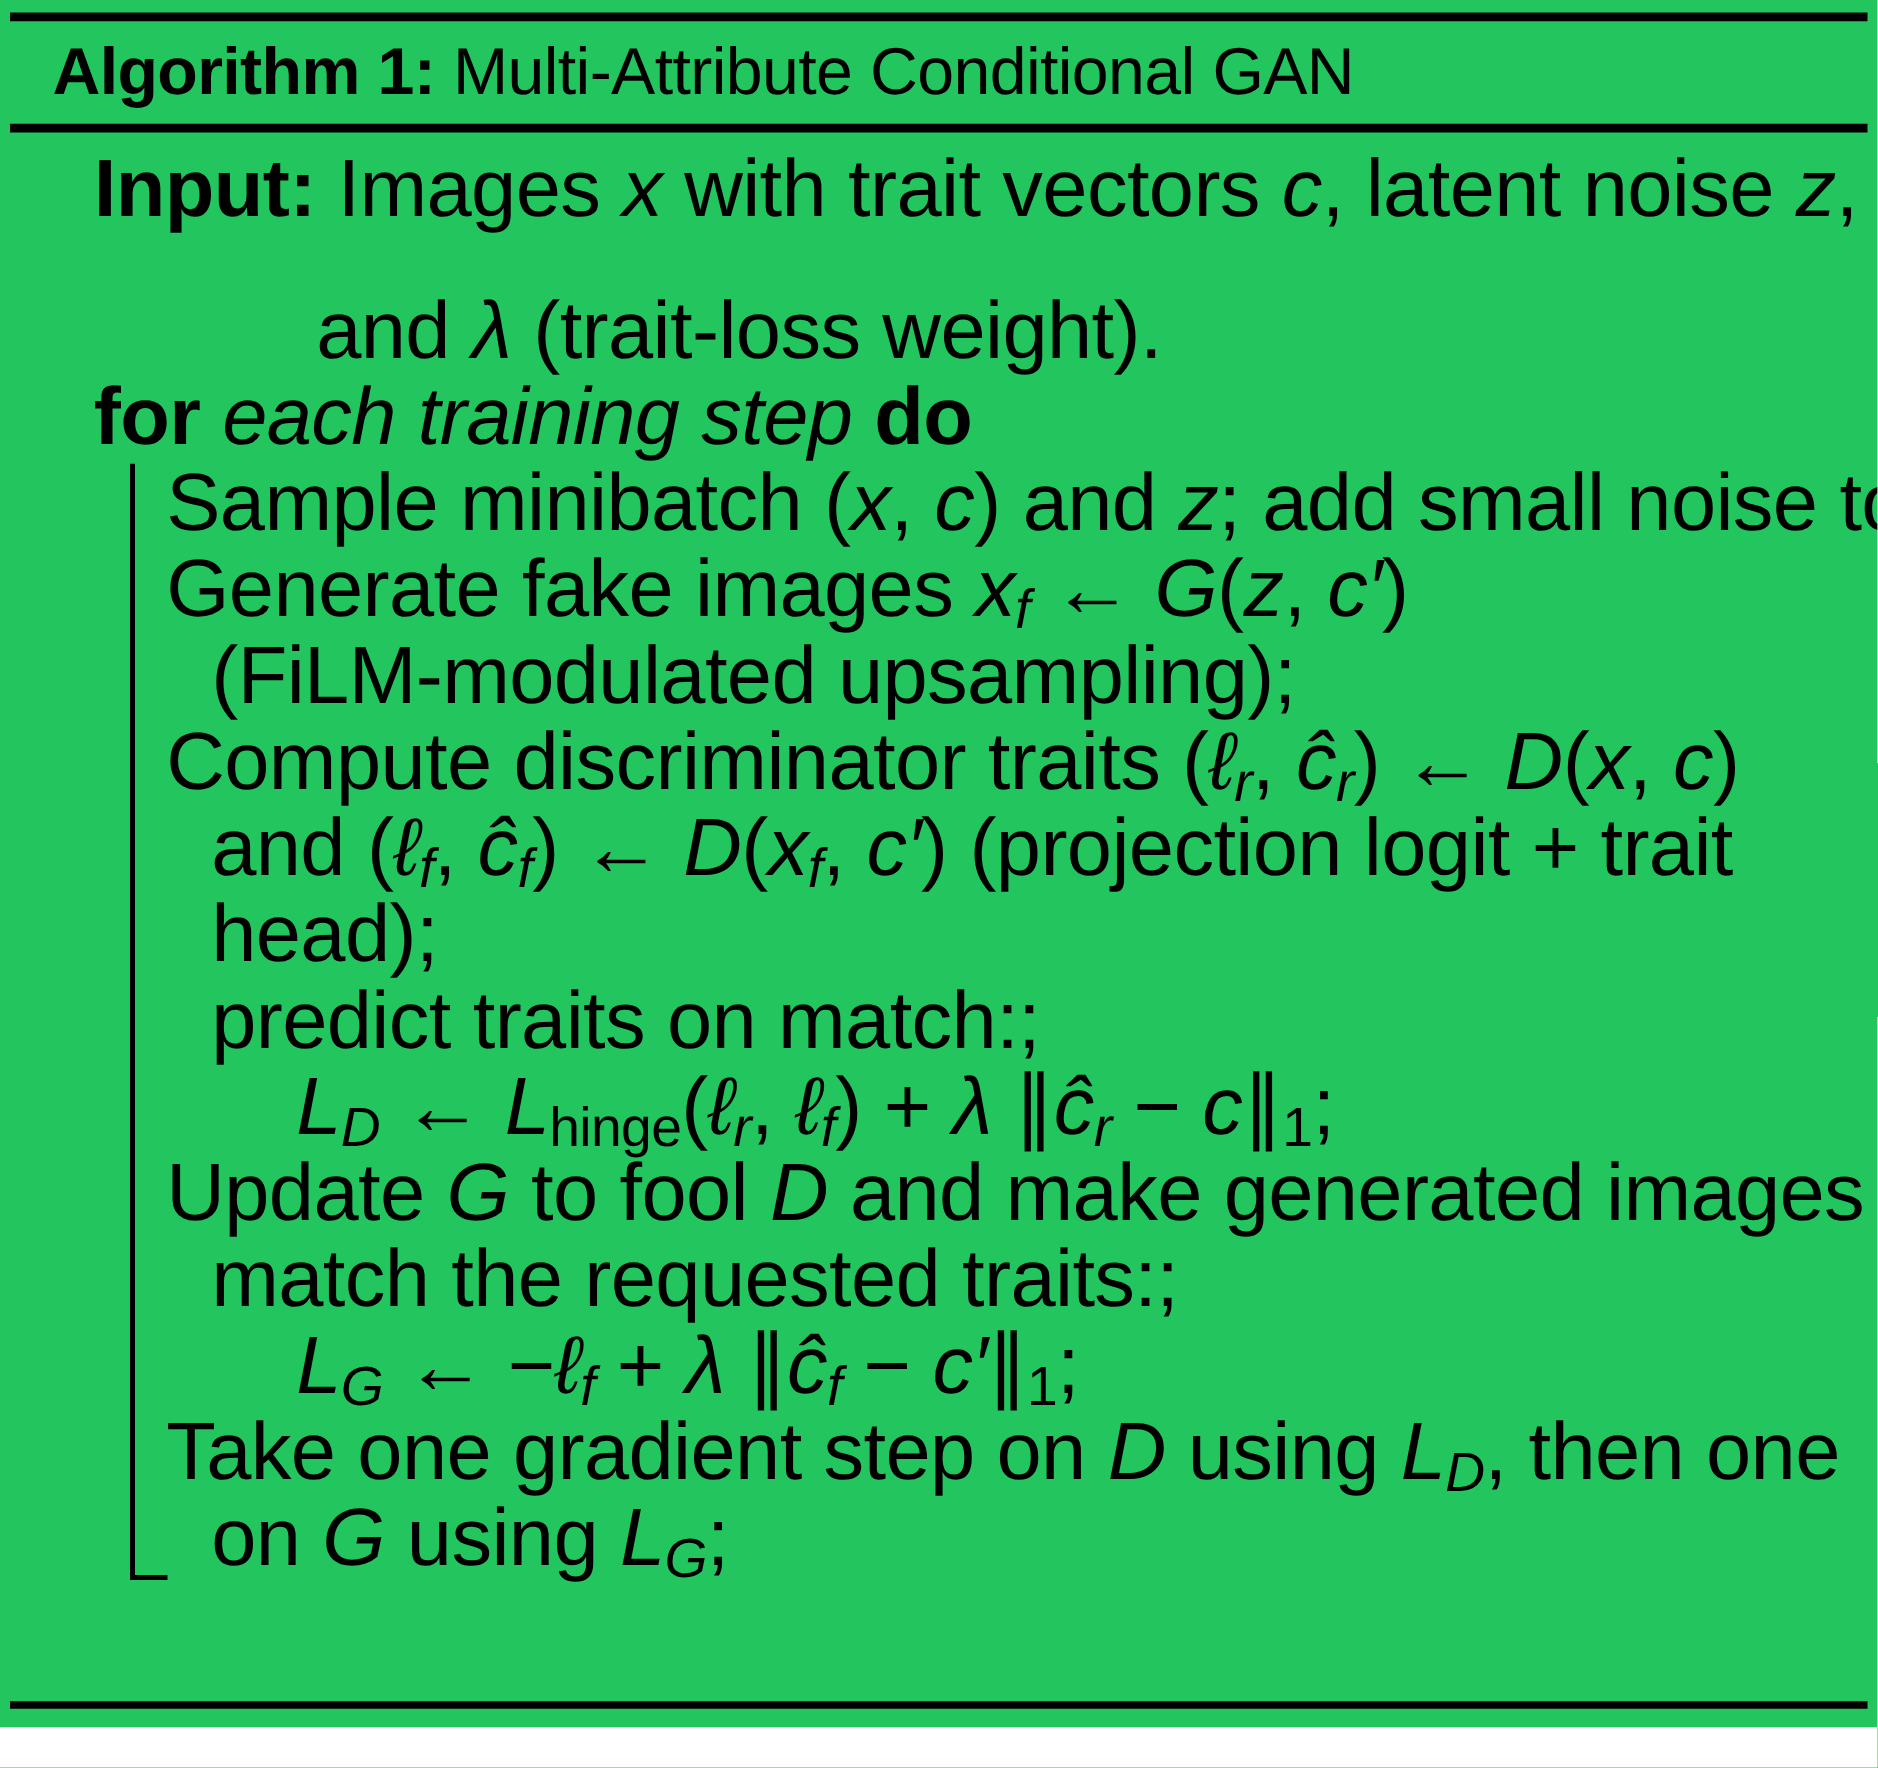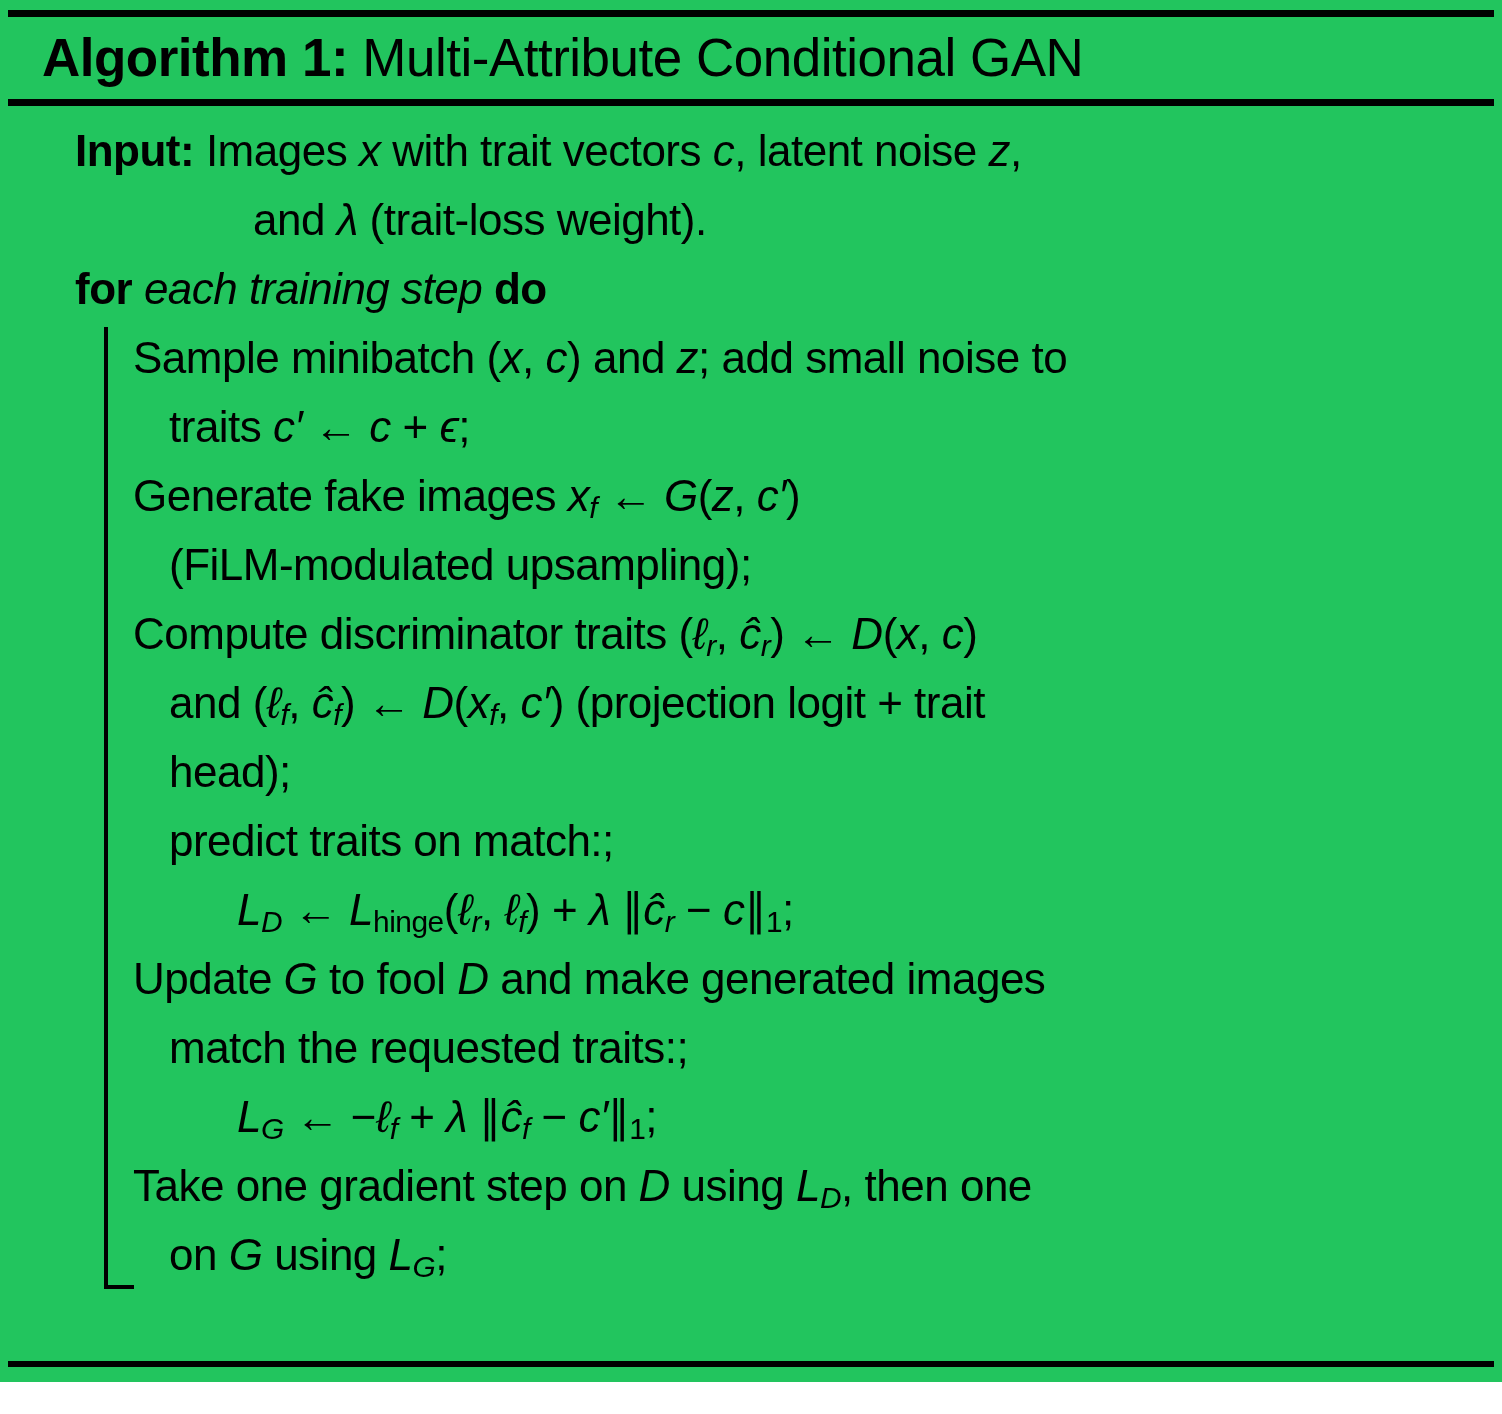--- a/index.html
+++ b/index.html
@@ -31,26 +31,26 @@
   .algo-header {
     padding: 9px 20px 9px 42px;
     font-size: 53px;
     line-height: 64px;
     white-space: nowrap;
     letter-spacing: -0.5px;
   }
   .algo-header .label { font-weight: bold; }
   .content {
     padding: 10px 0 0 75px;
-    font-size: 44px;
+    font-size: 65px;
     line-height: 69px;
     letter-spacing: -0.5px;
   }
   .line { white-space: nowrap; }
-  .input-cont { margin-left: 178px; }
+  .input-cont { margin-left: 178px; margin-top: 44px; }
   .loop-body {
     position: relative;
     margin-left: 29px;
     padding-left: 29px;
   }
   .loop-bar {
     position: absolute;
     left: 0; top: 4px; bottom: 0;
     width: 4px;
     background: #000000;
@@ -94,21 +94,20 @@
       <div class="line"><span class="mb">Input:</span><span> Images </span><span class="mi">x</span><span> with trait vectors </span><span class="mi">c</span><span>, latent noise </span><span class="mi">z</span><span>,</span></div>
       <div class="line input-cont"><span>and </span><span class="mi">λ</span><span> (trait-loss weight).</span></div>
     </div>
 
     <div class="line"><span class="mb">for</span><span> </span><span class="mi">each training step</span><span> </span><span class="mb">do</span></div>
 
     <div class="loop-body">
       <div class="loop-bar"></div>
       <div>
           <div class="code-line ind0"><span>Sample minibatch (</span><span class="mi">x</span><span>, </span><span class="mi">c</span><span>) and </span><span class="mi">z</span><span>; add small noise to</span></div>
-          <div class="code-line ind1"><span>traits </span><span class="mi">c′</span><span> ← </span><span class="mi">c</span><span> + </span><span class="mi">ϵ</span><span>;</span></div>
           <div class="code-line ind0"><span>Generate fake images </span><span class="mi">x</span><span class="mi msub">f</span><span> ← </span><span class="mi">G</span><span>(</span><span class="mi">z</span><span>, </span><span class="mi">c′</span><span>)</span></div>
           <div class="code-line ind1"><span>(FiLM-modulated upsampling);</span></div>
           <div class="code-line ind0"><span>Compute discriminator traits (</span><span class="mi">ℓ</span><span class="mi msub">r</span><span>, </span><span class="mi">ĉ</span><span class="mi msub">r</span><span>) ← </span><span class="mi">D</span><span>(</span><span class="mi">x</span><span>, </span><span class="mi">c</span><span>)</span></div>
           <div class="code-line ind1"><span>and (</span><span class="mi">ℓ</span><span class="mi msub">f</span><span>, </span><span class="mi">ĉ</span><span class="mi msub">f</span><span>) ← </span><span class="mi">D</span><span>(</span><span class="mi">x</span><span class="mi msub">f</span><span>, </span><span class="mi">c′</span><span>) (projection logit + trait</span></div>
           <div class="code-line ind1"><span>head);</span></div>
           <div class="code-line ind1"><span>predict traits on match:;</span></div>
           <div class="code-line ind2"><span class="mi">L</span><span class="mi msub">D</span><span> ← </span><span class="mi">L</span><span class="msub">hinge</span><span>(</span><span class="mi">ℓ</span><span class="mi msub">r</span><span>, </span><span class="mi">ℓ</span><span class="mi msub">f</span><span>) + </span><span class="mi">λ</span><span> ∥</span><span class="mi">ĉ</span><span class="mi msub">r</span><span> − </span><span class="mi">c</span><span>∥</span><span class="msub">1</span><span>;</span></div>
           <div class="code-line ind0"><span>Update </span><span class="mi">G</span><span> to fool </span><span class="mi">D</span><span> and make generated images</span></div>
           <div class="code-line ind1"><span>match the requested traits:;</span></div>
           <div class="code-line ind2"><span class="mi">L</span><span class="mi msub">G</span><span> ← −</span><span class="mi">ℓ</span><span class="mi msub">f</span><span> + </span><span class="mi">λ</span><span> ∥</span><span class="mi">ĉ</span><span class="mi msub">f</span><span> − </span><span class="mi">c′</span><span>∥</span><span class="msub">1</span><span>;</span></div>

